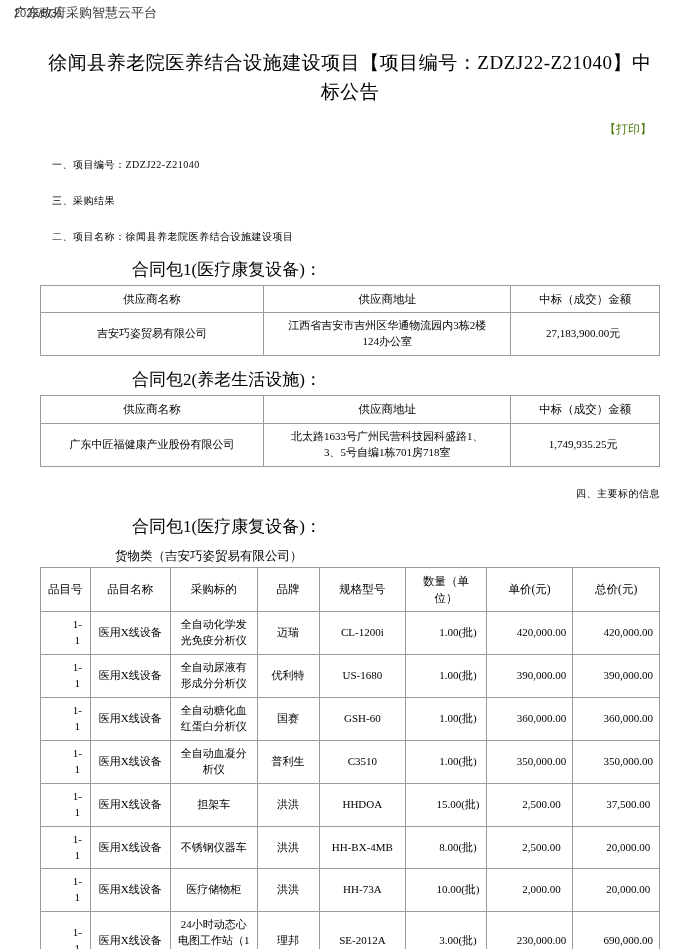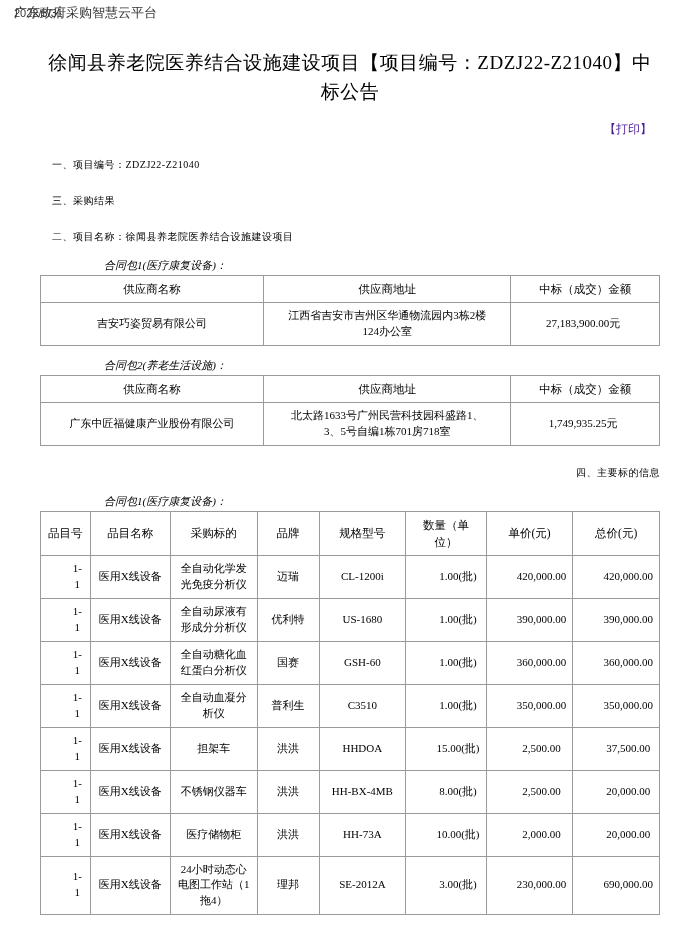--- a/index.html
+++ b/index.html
@@ -45,36 +45,35 @@
     text-align: center;
     line-height: 1.55;
     margin: 22px 0 0 0;
     letter-spacing: 0.5px;
     font-family: "Liberation Serif", serif;
   }
   .print-row {
     text-align: right;
     font-size: 12px;
     margin: 14px 8px 0 0;
-    color: #4c1d95;
+    color: #4d7c0f;
   }
   .print-row .print-btn {
     cursor: pointer;
   }
   .section-line {
     font-size: 10px;
     margin: 18px 0 0 12px;
     line-height: 1.8;
     letter-spacing: 0.5px;
   }
   .sub-line {
-    font-size: 11px;
-    margin: 10px 0 0 64px;
+    font-size: 17px;
+    margin: 10px 0 0 92px;
     line-height: 1.7;
-    font-style: italic;
   }
   .sub-line2 {
     font-size: 12.5px;
     margin: 4px 0 0 75px;
     line-height: 1.7;
   }
   table.tbl {
     width: 100%;
     border-collapse: collapse;
     margin-top: 0;
@@ -161,20 +160,21 @@
       <tr>
         <td>广东中匠福健康产业股份有限公司</td>
         <td class="addr">北太路1633号广州民营科技园科盛路1、3、5号自编1栋701房718室</td>
         <td class="amount">1,749,935.25元</td>
       </tr>
     </tbody>
   </table>
 
   <div class="section-line mt18">四、主要标的信息</div>
   <div class="sub-line">合同包1(医疗康复设备)：</div>
+  <div class="sub-line2">货物类（吉安巧姿贸易有限公司）</div>
 
   <table class="tbl tbl-items">
     <thead>
       <tr>
         <th style="width:8%">品目号</th>
         <th style="width:13%">品目名称</th>
         <th style="width:14%">采购标的</th>
         <th style="width:10%">品牌</th>
         <th style="width:14%">规格型号</th>
         <th style="width:13%">数量（单位）</th>

